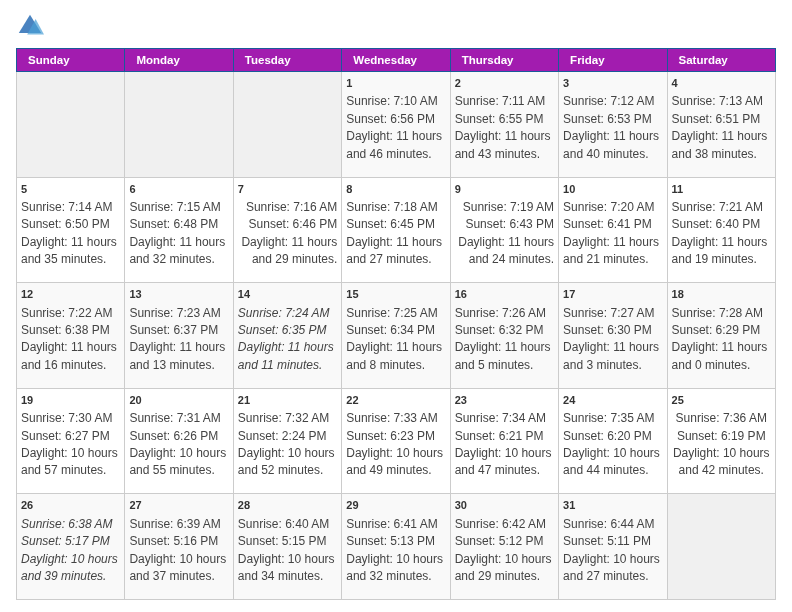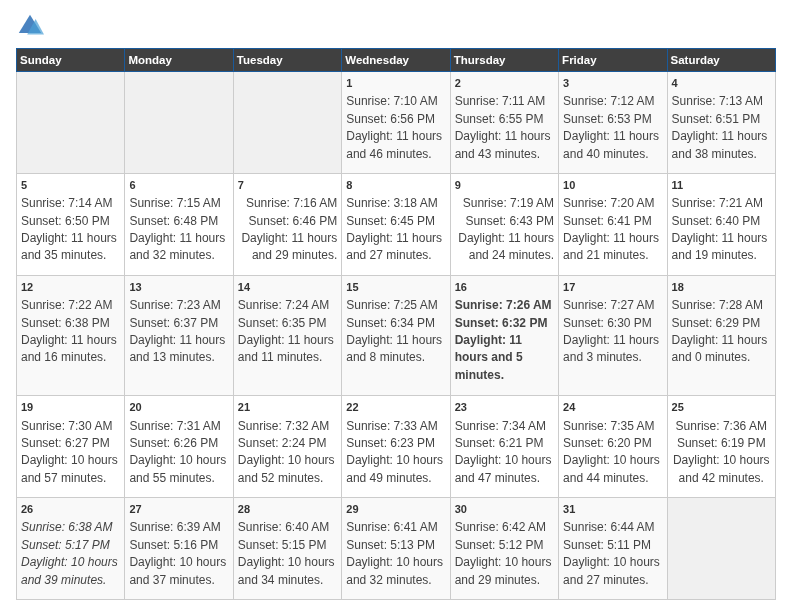--- a/index.html
+++ b/index.html
@@ -61,25 +61,25 @@
       font-size: 14px;
       color: #555;
     }
     .calendar {
       flex: 1;
       border-collapse: collapse;
       width: 100%;
       table-layout: fixed;
     }
     .calendar thead th {
-      background: #404040;
+      background: #a21caf;
       color: #fff;
       font-size: 11.5px;
       font-weight: bold;
-      padding: 5px 3px;
+      padding: 5px 11px;
       text-align: left;
       border: 1px solid #1a5a9a;
     }
     .calendar tbody td {
       vertical-align: top;
       border: 1px solid #ccc;
       padding: 4px 4px;
       font-size: 9.5px;
       color: #333;
       line-height: 1.4;
@@ -183,21 +183,21 @@
 Daylight: 11 hours and 32 minutes.</div>
           </td>
           <td>
             <span class="day-number">7</span>
             <div class="day-info" style="white-space: pre-line; text-align: right;">Sunrise: 7:16 AM
 Sunset: 6:46 PM
 Daylight: 11 hours and 29 minutes.</div>
           </td>
           <td>
             <span class="day-number">8</span>
-            <div class="day-info" style="white-space: pre-line;">Sunrise: 3:18 AM
+            <div class="day-info" style="white-space: pre-line;">Sunrise: 7:18 AM
 Sunset: 6:45 PM
 Daylight: 11 hours and 27 minutes.</div>
           </td>
           <td>
             <span class="day-number">9</span>
             <div class="day-info" style="white-space: pre-line; text-align: right;">Sunrise: 7:19 AM
 Sunset: 6:43 PM
 Daylight: 11 hours and 24 minutes.</div>
           </td>
           <td>
@@ -221,33 +221,33 @@
 Daylight: 11 hours and 16 minutes.</div>
           </td>
           <td>
             <span class="day-number">13</span>
             <div class="day-info" style="white-space: pre-line;">Sunrise: 7:23 AM
 Sunset: 6:37 PM
 Daylight: 11 hours and 13 minutes.</div>
           </td>
           <td>
             <span class="day-number">14</span>
-            <div class="day-info" style="white-space: pre-line;">Sunrise: 7:24 AM
+            <div class="day-info" style="white-space: pre-line; font-style: italic;">Sunrise: 7:24 AM
 Sunset: 6:35 PM
 Daylight: 11 hours and 11 minutes.</div>
           </td>
           <td>
             <span class="day-number">15</span>
             <div class="day-info" style="white-space: pre-line;">Sunrise: 7:25 AM
 Sunset: 6:34 PM
 Daylight: 11 hours and 8 minutes.</div>
           </td>
           <td>
             <span class="day-number">16</span>
-            <div class="day-info" style="white-space: pre-line; font-weight: bold;">Sunrise: 7:26 AM
+            <div class="day-info" style="white-space: pre-line;">Sunrise: 7:26 AM
 Sunset: 6:32 PM
 Daylight: 11 hours and 5 minutes.</div>
           </td>
           <td>
             <span class="day-number">17</span>
             <div class="day-info" style="white-space: pre-line;">Sunrise: 7:27 AM
 Sunset: 6:30 PM
 Daylight: 11 hours and 3 minutes.</div>
           </td>
           <td>

